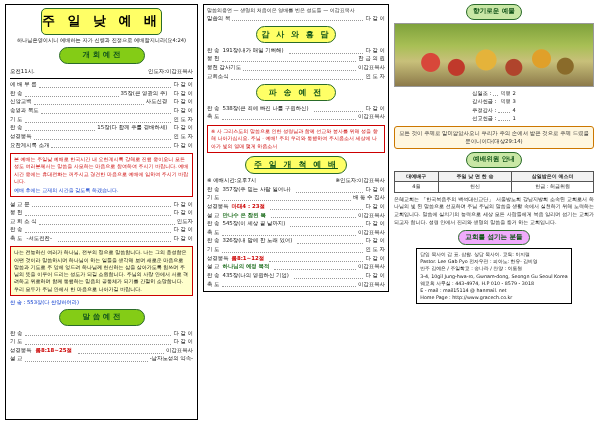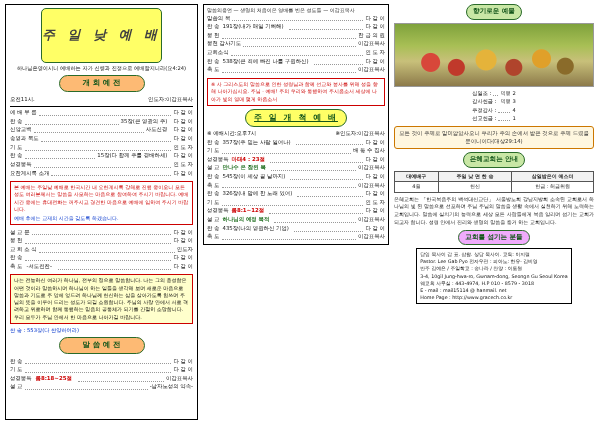--- a/index.html
+++ b/index.html
@@ -12,22 +12,22 @@
   .page{position:relative;width:600px;height:424px;box-sizing:border-box;padding:4px 5px;}
   .cols{display:flex;gap:5px;height:416px;}
   .col{position:relative;}
   .col1{width:193px;border:1px solid #000;box-sizing:border-box;padding:3px 4px;display:flex;flex-direction:column;}
   .col2{width:186px;box-sizing:border-box;display:flex;flex-direction:column;gap:2px;}
   .col3{width:200px;box-sizing:border-box;display:flex;flex-direction:column;gap:3px;align-items:center;}
 
   
   .banner{
     background:#ffff66;border:1px solid #2a6b2a;border-radius:5px;
-    text-align:center;font-weight:bold;color:#404040;
-    padding:17px 0;margin:0 auto;font-style:italic;
+    text-align:center;font-weight:bold;color:#000000;
+    padding:3px 0;margin:0 auto;
   }
   .title-big{font-size:13px;letter-spacing:4px;}
   .sub-title{
     background:#ffff66;border:1px solid #2a6b2a;border-radius:10px;
     text-align:center;font-weight:bold;color:#14561b;font-size:8px;
     padding:2px 0;margin:3px auto;width:78px;letter-spacing:2px;
   }
   .sub-title.wide{width:100px;text-decoration:underline;}
   .rowline{display:flex;justify-content:space-between;font-size:5.4px;padding:0.4px 0;}
   .rowline .l{white-space:nowrap;}
@@ -38,21 +38,21 @@
   .redbox{border:1px solid #cc0000;padding:2px 3px;font-size:5px;line-height:1.5;}
   .redtext{color:#cc0000;}
   .bluetext{color:#0033cc;}
   .greentext{color:#1a6b1a;}
   .bold{font-weight:bold;}
   .box{border:1px solid #000;padding:2px 3px;box-sizing:border-box;}
 
   
   .church-line{text-align:center;font-size:5.2px;margin-top:2px;}
   .pill-green{
-    background:#fdba74;border:1px solid #2a6b2a;border-radius:9px;
+    background:#84cc16;border:1px solid #2a6b2a;border-radius:9px;
     text-align:center;font-weight:bold;color:#14561b;font-size:7.5px;
     padding:2px 0;width:84px;margin:3px auto;
   }
   .yellowbox{background:#ffffcc;border:1px solid #cc0000;padding:2px 3px;font-size:5px;color:#000;}
 
   
   .photo{
     width:100%;height:64px;border:1px solid #999;box-sizing:border-box;
     background:
       radial-gradient(circle at 18% 62%, #d8473a 0 9px, transparent 10px),
@@ -216,20 +216,21 @@
 
     <div class="col col2">
       <div class="box">
         <div class="smallnote">말씀의응언 — 생명의 처음이은 영배를 빈은 성도들 — 이갑표목사</div>
         <div class="rowline">
           <span class="l">말씀의 복</span>
           <span class="dotted"></span>
           <span class="r">다  같  이</span>
         </div>
 
+        <div class="sub-title">감 사 와  흥 담</div>
 
         <div class="rowline">
           <span class="l">찬    송</span>
           <span class="r" style="margin:0 3px">191장(내가 매일 기뻐해)</span>
           <span class="dotted"></span>
           <span class="r">다  같  이</span>
         </div>
         <div class="rowline">
           <span class="l">봉    헌</span>
           <span class="dotted"></span>
@@ -239,20 +240,21 @@
           <span class="l">봉헌 감사기도</span>
           <span class="dotted"></span>
           <span class="r">이갑표목사</span>
         </div>
         <div class="rowline">
           <span class="l">교회소식</span>
           <span class="dotted"></span>
           <span class="r">인  도  자</span>
         </div>
 
+        <div class="sub-title">파 송  예 전</div>
 
         <div class="rowline">
           <span class="l">찬    송</span>
           <span class="r" style="margin:0 3px">538장(큰 죄에 빠진 나를 구원하신)</span>
           <span class="dotted"></span>
           <span class="r">다  같  이</span>
         </div>
         <div class="rowline">
           <span class="l">축    도</span>
           <span class="dotted"></span>
@@ -365,21 +367,21 @@
         </div>
         <div class="rowline info-right">
           <span class="l">선교헌금 :</span>
           <span class="dotted"></span>
           <span class="r">1</span>
         </div>
       </div>
 
       <div class="callout">모든 것이 주께로 말미암았사오니 우리가 주의 손에서 받은 것으로 주께 드렸을 뿐이니이다(대상29:14)</div>
 
-      <div class="badge-green" style="align-self:center">은혜교회는 안내</div>
+      <div class="badge-green" style="align-self:center">예배위원 안내</div>
 
       <table class="tbl">
         <tbody>
             <tr>
           <th>대예배구</th>
           <th>주일 낮 면 한 승</th>
           <th>삼일밤은이 에스더</th>
         </tr>
         <tr>
           <td>4월</td>

